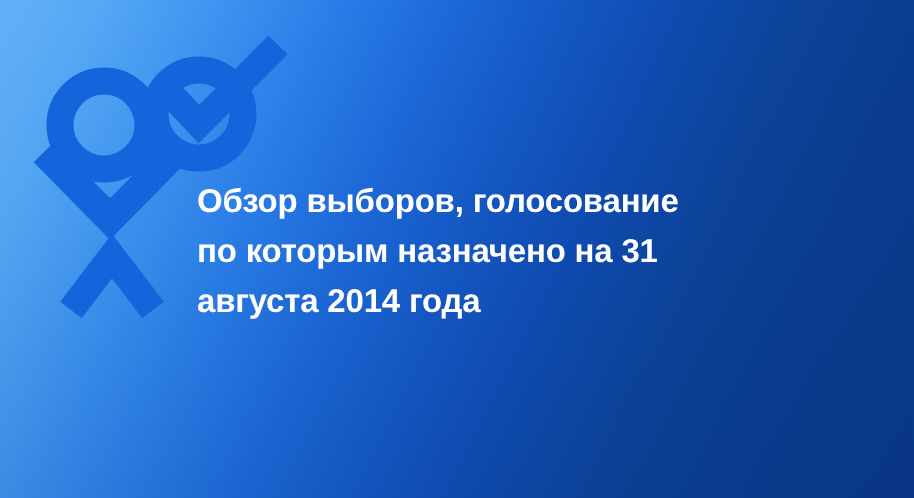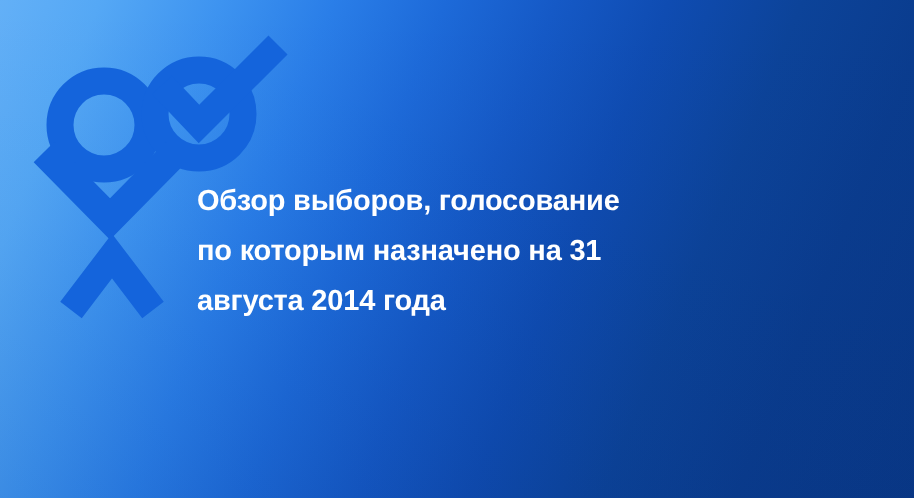--- a/index.html
+++ b/index.html
@@ -63,21 +63,21 @@
   
   #headline {
     position: absolute;
     left: 197px;
     top: 176px;
     width: 540px;
     z-index: 3;
     color: #ffffff;
     font-family: "Liberation Sans", sans-serif;
     font-weight: bold;
-    font-size: 29px;
+    font-size: 33px;
     line-height: 50px;
     letter-spacing: -0.2px;
     white-space: pre-line;
     text-rendering: geometricPrecision;
   }
 </style>
 </head>
 <body>
 
 <div id="banner">

